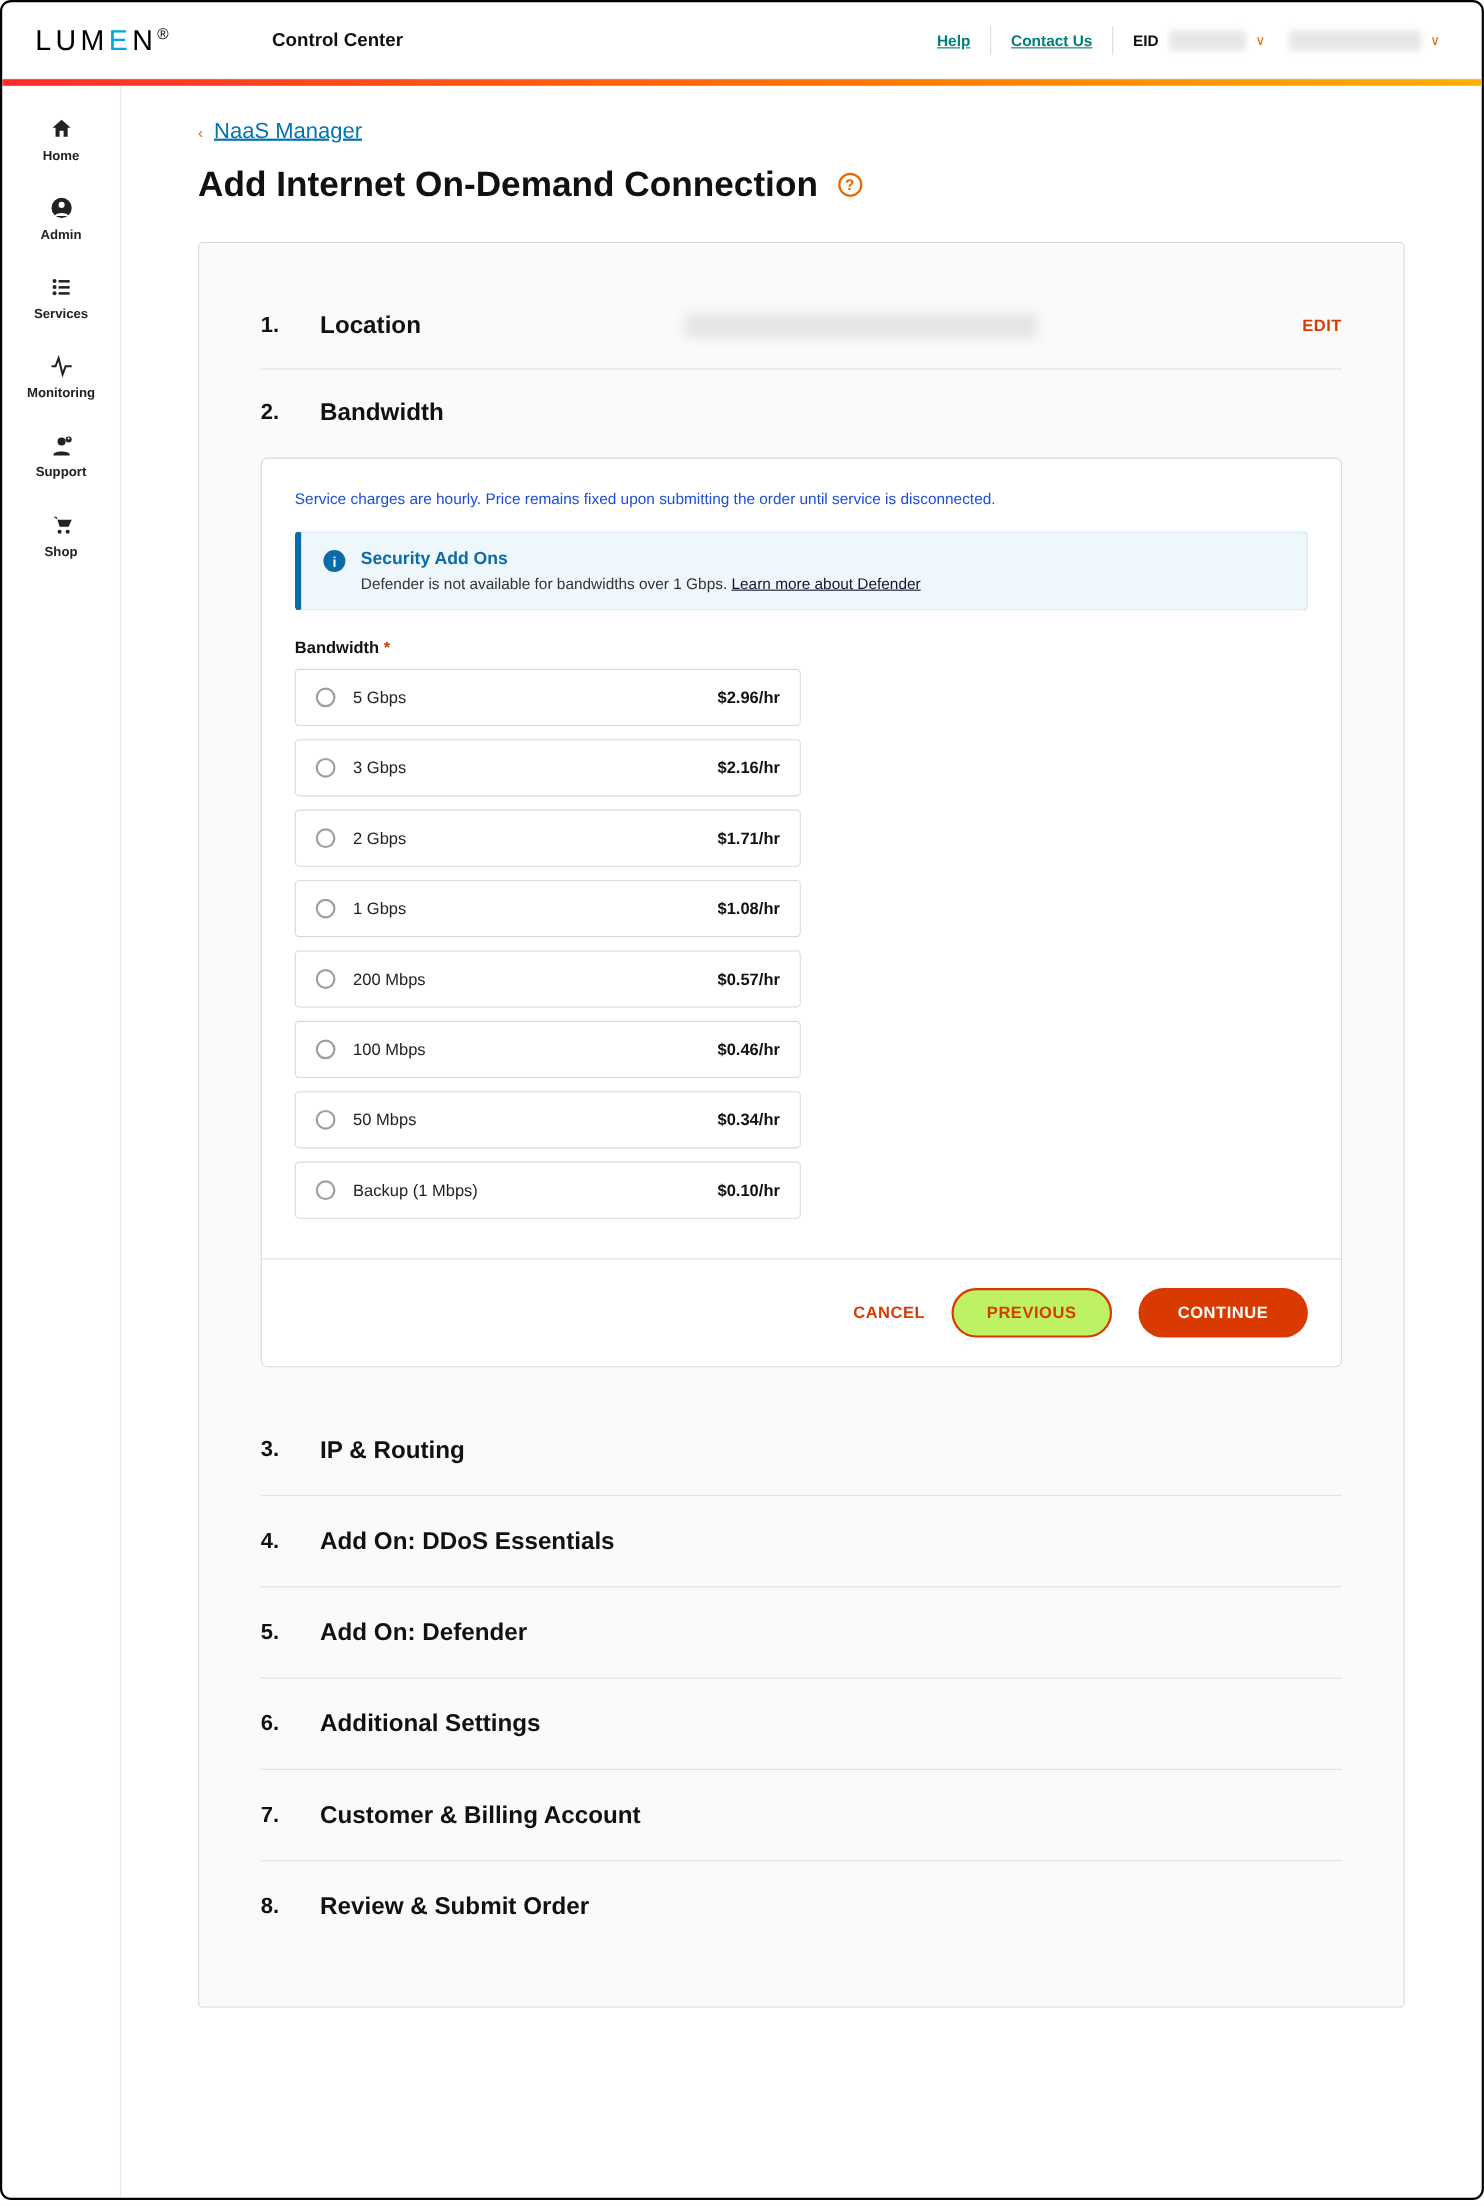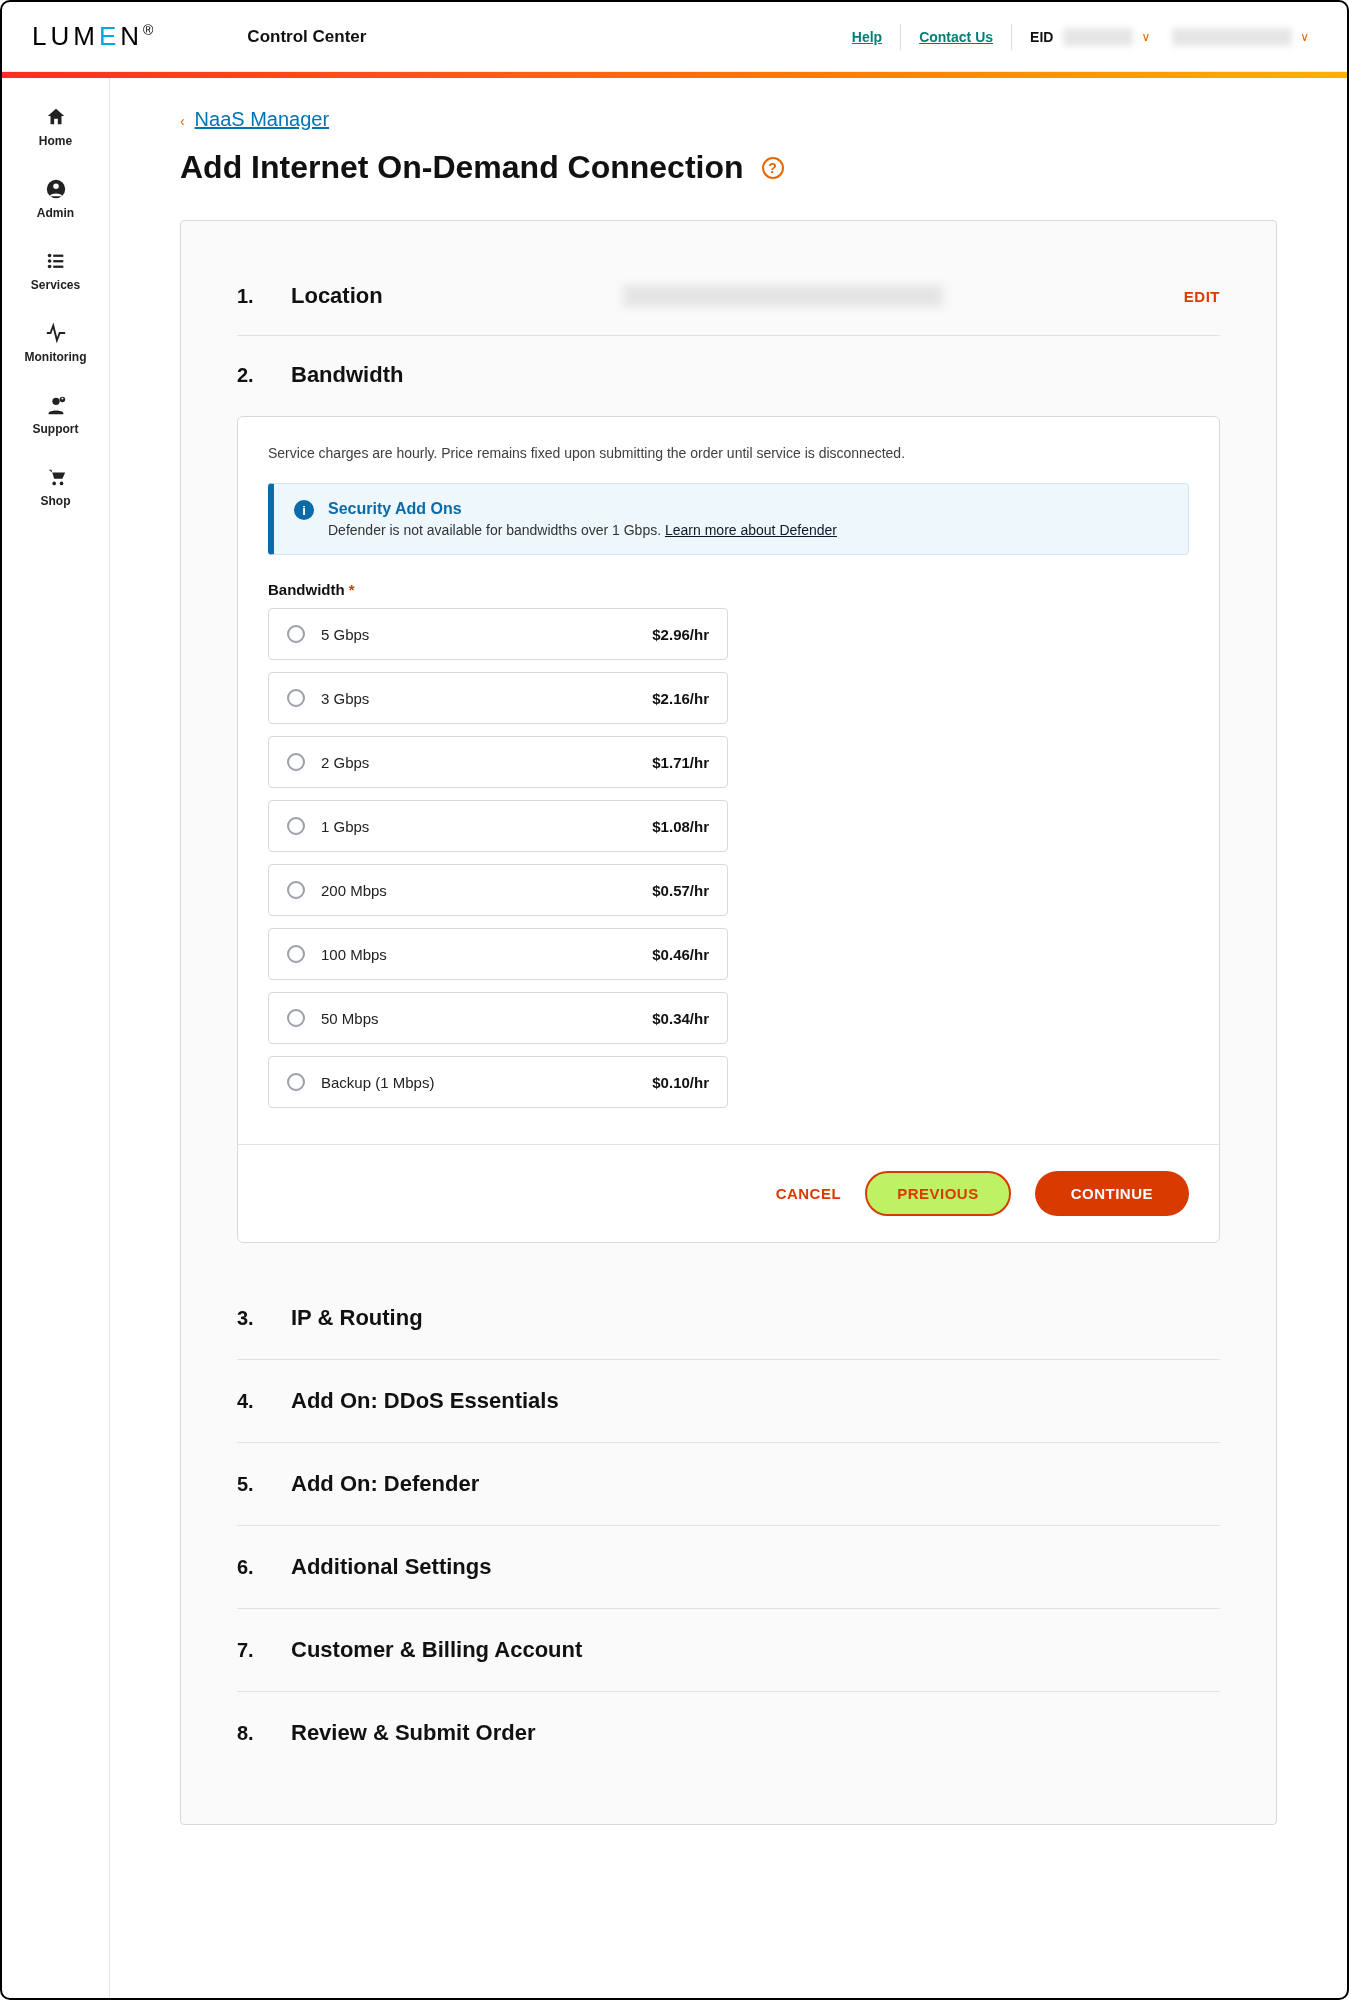--- a/index.html
+++ b/index.html
@@ -161,21 +161,21 @@
   .bw-card {
     background: #fff;
     border: 1px solid #d9d9d9;
     border-radius: 6px;
     margin-top: 6px;
   }
   .bw-inner {
     padding: 28px 30px 10px;
   }
   .note {
-    color: #404040;
+    color: #1d4ed8;
     font-size: 14px;
   }
   .callout {
     margin-top: 22px;
     border: 1px solid #cfe6f2;
     background: #eef7fb;
     border-left: 6px solid #0b6aa8;
     border-radius: 4px;
     padding: 16px 20px;
     display: flex;

